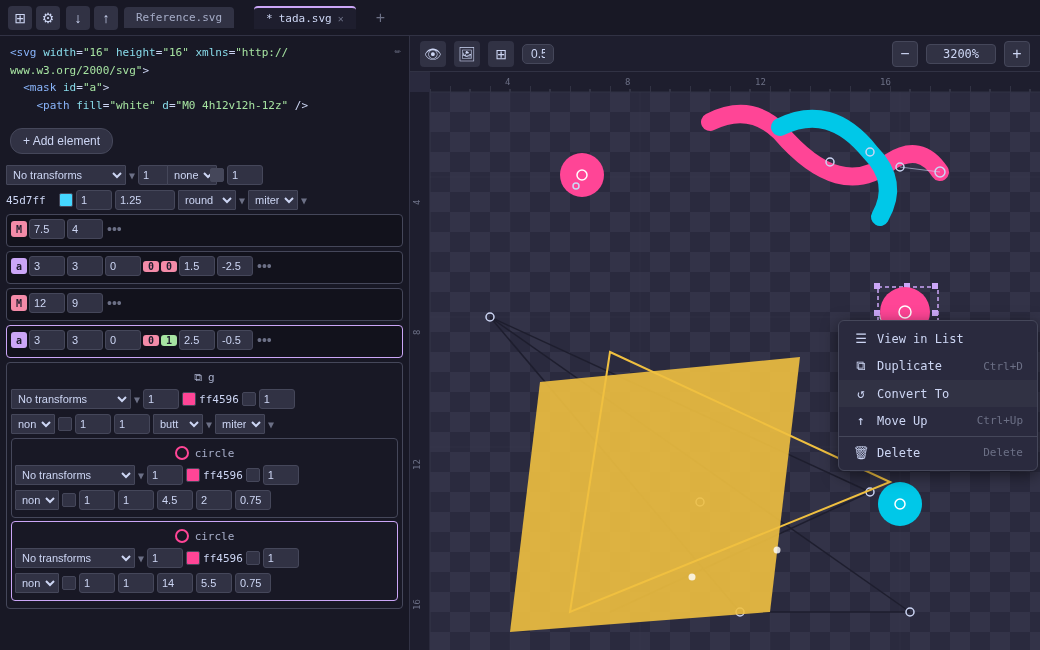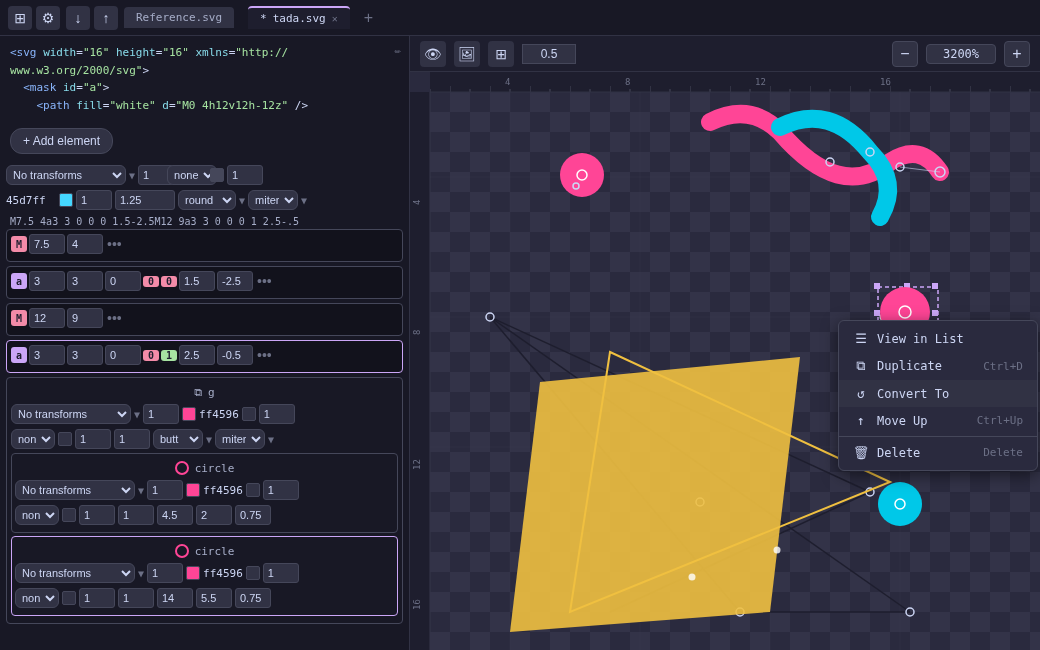--- a/index.html
+++ b/index.html
@@ -4,21 +4,21 @@
   <style>
     * { box-sizing: border-box; margin: 0; padding: 0; }
     body { width: 1040px; height: 650px; overflow: hidden; background: #1e1e2e; font-family: 'Consolas', 'Monaco', monospace; font-size: 12px; color: #cdd6f4; }
 
     
     #topbar { display: flex; align-items: center; background: #181825; height: 36px; border-bottom: 1px solid #313244; padding: 0 8px; gap: 6px; }
     .topbar-icons { display: flex; gap: 4px; }
     .topbar-icon-btn { width: 24px; height: 24px; background: #313244; border: none; border-radius: 4px; color: #cdd6f4; cursor: pointer; display: flex; align-items: center; justify-content: center; font-size: 14px; }
     .topbar-filename { flex: 1; text-align: center; color: #a6adc8; font-size: 12px; }
     .topbar-dl-ul { display: flex; gap: 4px; }
-    .tabs { display: flex; align-items: center; gap: 14px; flex: 2; }
+    .tabs { display: flex; align-items: center; gap: 20px; flex: 2; }
     .tab { padding: 4px 12px; background: #313244; border-radius: 4px 4px 0 0; color: #a6adc8; font-size: 11px; cursor: pointer; display: flex; align-items: center; gap: 6px; }
     .tab.active { background: #1e1e2e; color: #cdd6f4; border-top: 2px solid #cba6f7; }
     .tab .close-btn { color: #6c7086; font-size: 10px; cursor: pointer; }
     .tab-add { background: none; border: none; color: #6c7086; font-size: 16px; cursor: pointer; }
 
     
     #main { display: flex; height: calc(650px - 36px); }
 
     
     #left-panel { width: 410px; background: #181825; border-right: 1px solid #313244; display: flex; flex-direction: column; overflow: hidden; }
@@ -31,21 +31,21 @@
     .code-val { color: #a6e3a1; }
     .code-eq { color: #cdd6f4; }
     .edit-icon { position: absolute; top: 6px; right: 8px; color: #6c7086; cursor: pointer; }
 
     
     #add-element-btn { margin: 6px 10px; padding: 5px 12px; background: #313244; border: 1px solid #45475a; border-radius: 12px; color: #cdd6f4; cursor: pointer; font-size: 12px; display: flex; align-items: center; gap: 6px; width: fit-content; }
 
     
     #props-area { flex: 1; overflow-y: auto; padding: 4px 6px; }
     .prop-row { display: flex; align-items: center; gap: 3px; margin-bottom: 3px; height: 22px; }
-    .prop-select { background: #313244; border: 1px solid #45475a; color: #cdd6f4; border-radius: 6px; padding: 1px 2px; font-size: 11px; height: 20px; }
+    .prop-select { background: #313244; border: 1px solid #45475a; color: #cdd6f4; border-radius: 1px; padding: 1px 2px; font-size: 11px; height: 20px; }
     .prop-input { background: #313244; border: 1px solid #45475a; color: #cdd6f4; border-radius: 3px; padding: 1px 4px; font-size: 11px; height: 20px; width: 36px; }
     .prop-input.wide { width: 60px; }
     .color-swatch { width: 14px; height: 14px; border-radius: 2px; border: 1px solid #45475a; flex-shrink: 0; }
     .swatch-blue { background: #45d7ff; }
     .badge-red { background: #f38ba8; color: #1e1e2e; border-radius: 3px; padding: 0 4px; font-size: 10px; font-weight: bold; width: 16px; text-align: center; }
     .badge-green { background: #a6e3a1; color: #1e1e2e; border-radius: 3px; padding: 0 4px; font-size: 10px; font-weight: bold; width: 16px; text-align: center; }
     .dots-btn { background: none; border: none; color: #6c7086; cursor: pointer; font-size: 14px; padding: 0 2px; }
     .path-code { font-size: 10px; color: #a6adc8; padding: 2px 4px; white-space: nowrap; overflow: hidden; }
     .section-label { text-align: center; color: #a6adc8; font-size: 11px; padding: 4px 0; display: flex; align-items: center; justify-content: center; gap: 6px; }
     .circle-indicator { width: 14px; height: 14px; border-radius: 50%; border: 2px solid #ff4596; background: transparent; display: inline-block; }
@@ -56,21 +56,21 @@
     .seg-tag { width: 16px; height: 16px; border-radius: 3px; display: flex; align-items: center; justify-content: center; font-size: 10px; font-weight: bold; flex-shrink: 0; }
     .seg-m { background: #f38ba8; color: #1e1e2e; }
     .seg-a { background: #cba6f7; color: #1e1e2e; }
 
     
     #canvas-area { flex: 1; position: relative; background: #2a2a3e; overflow: hidden; }
     #canvas-toolbar { display: flex; align-items: center; gap: 8px; padding: 6px 10px; background: #1e1e2e; border-bottom: 1px solid #313244; height: 36px; }
     .canvas-tool-btn { width: 26px; height: 26px; background: #313244; border: none; border-radius: 4px; color: #cdd6f4; cursor: pointer; display: flex; align-items: center; justify-content: center; font-size: 14px; }
     .zoom-display { background: #313244; border: 1px solid #45475a; color: #cdd6f4; border-radius: 4px; padding: 2px 8px; font-size: 12px; min-width: 70px; text-align: center; }
     .zoom-btn { background: #313244; border: 1px solid #45475a; color: #cdd6f4; border-radius: 4px; width: 26px; height: 26px; cursor: pointer; display: flex; align-items: center; justify-content: center; font-size: 16px; }
-    .grid-input { background: #313244; border: 1px solid #45475a; color: #cdd6f4; border-radius: 0; padding: 2px 8px; font-size: 12px; width: 54px; text-align: center; }
+    .grid-input { background: #313244; border: 1px solid #45475a; color: #cdd6f4; border-radius: 5px; padding: 2px 8px; font-size: 12px; width: 32px; text-align: center; }
 
     
     #svg-canvas { width: 100%; height: calc(100% - 36px); }
 
     
     #context-menu { position: absolute; top: 248px; right: 2px; background: #2a2a3e; border: 1px solid #45475a; border-radius: 6px; padding: 4px 0; z-index: 100; min-width: 200px; box-shadow: 0 4px 16px rgba(0,0,0,0.5); }
     .ctx-item { display: flex; align-items: center; gap: 8px; padding: 6px 14px; cursor: pointer; font-size: 12px; color: #cdd6f4; }
     .ctx-shortcut { margin-left: auto; color: #6c7086; font-size: 11px; }
     .ctx-icon { width: 16px; text-align: center; font-size: 13px; }
     .ctx-divider { height: 1px; background: #45475a; margin: 2px 0; }
@@ -140,21 +140,20 @@
         <span style="color:#cdd6f4;font-size:11px;min-width:50px">45d7ff</span>
         <div class="color-swatch swatch-blue"></div>
         <input class="prop-input" value="1" style="">
         <input class="prop-input wide" value="1.25" style="">
         <select class="prop-select" style="width:58px"><option>round</option></select>
         <span style="color:#6c7086;font-size:10px">▼</span>
         <select class="prop-select" style="width:50px"><option>miter</option></select>
         <span style="color:#6c7086;font-size:10px">▼</span>
       </div>
 
-      <div class="path-code">M7.5 4a3 3 0 0 0 1.5-2.5M12 9a3 3 0 0 0 1 2.5-.5</div>
 
       <div class="segment-box">
         <div class="segment-row prop-row">
           <span class="seg-tag seg-m">M</span>
           <input class="prop-input" value="7.5" style="">
           <input class="prop-input" value="4" style="">
           <button class="dots-btn">•••</button>
         </div>
       </div>
 

